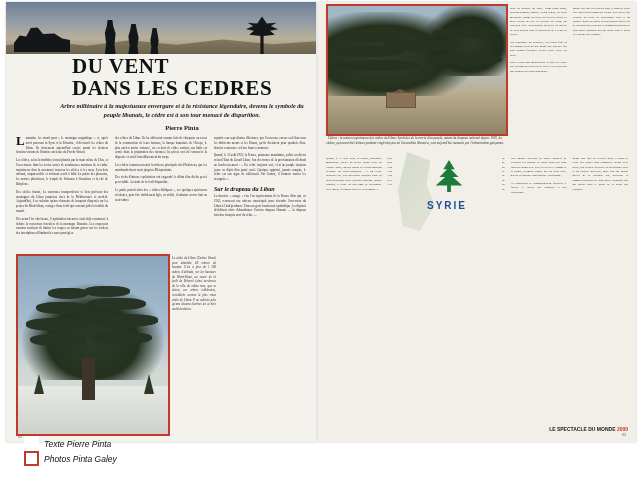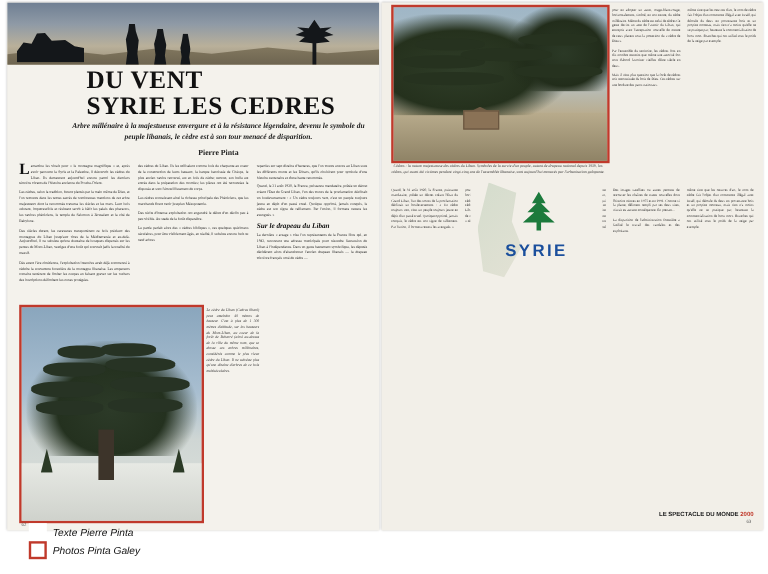--- a/index.html
+++ b/index.html
@@ -287,21 +287,21 @@
     width: 110px; height: 92px;
     background: #f2efe8;
   }
   .map-inset .cedar-icon {
     position: absolute; left: 38px; top: 8px; width: 38px; height: 36px;
   }
   .map-inset .label {
     position: absolute;
     left: 0; top: 50px; width: 110px;
     text-align: center;
-    font-size: 14px;
+    font-size: 10px;
     font-weight: bold;
     letter-spacing: 2px;
     color: #1b4f9c;
     font-family: "Liberation Sans", sans-serif;
   }
   .map-inset .coast {
     position: absolute; left: 6px; top: 2px; width: 46px; height: 86px;
     background: linear-gradient(135deg, #cfd9c8, #e2e0d2);
     clip-path: polygon(20% 0, 70% 10%, 62% 38%, 80% 62%, 48% 92%, 10% 86%, 0 44%);
     opacity: .85;
@@ -359,21 +359,21 @@
       <div class="hills"></div>
       <div class="sil sil-gun"></div>
       <div class="sil sil-fig1"></div>
       <div class="sil sil-fig2"></div>
       <div class="sil sil-fig3"></div>
       <div class="sil sil-tree"></div>
     </div>
 
     <div class="headline">
       <div class="l1">DU VENT</div>
-      <div class="l2">SYRIE LES CEDRES</div>
+      <div class="l2">DANS LES CEDRES</div>
     </div>
 
     <div class="deck">Arbre millénaire à la majestueuse envergure et à la résistance légendaire, devenu le symbole du peuple libanais, le cèdre est à son tour menacé de disparition.</div>
     <div class="byline">Pierre Pinta</div>
 
     <div class="cols">
       <div class="col">
         <p class="dropcap">L amartine les vinait pour « le montagne magnifique » et, après avoir parcouru la Syrie et la Palestine, il découvrit les cèdres du Liban. Ils demeurent aujourd'hui encore parmi les derniers témoins vivants de l'histoire ancienne du Proche-Orient.</p>
         <p>Les cèdres, selon la tradition, furent plantés par la main même de Dieu, et l'on retrouve dans les textes sacrés de nombreuses mentions de cet arbre majestueux dont la renommée traversa les siècles et les mers. Leur bois odorant, imputrescible et résistant servit à bâtir les palais des pharaons, les navires phéniciens, le temple de Salomon à Jérusalem et la cité de Babylone.</p>
         <p>Des siècles durant, les caravanes transportèrent ce bois précieux des montagnes du Liban jusqu'aux rives de la Méditerranée et au-delà. Aujourd'hui, il ne subsiste qu'une douzaine de bosquets dispersés sur les pentes du Mont-Liban, vestiges d'une forêt qui couvrait jadis la totalité du massif.</p>

